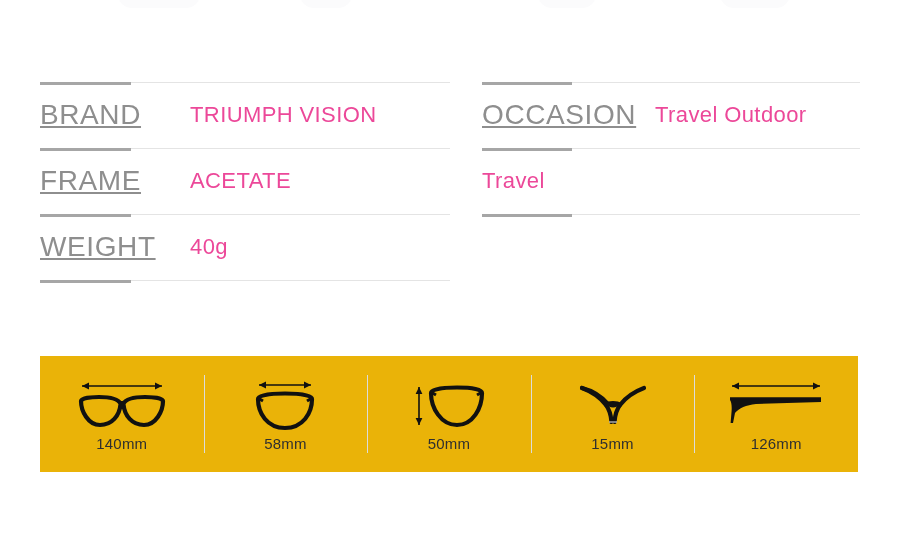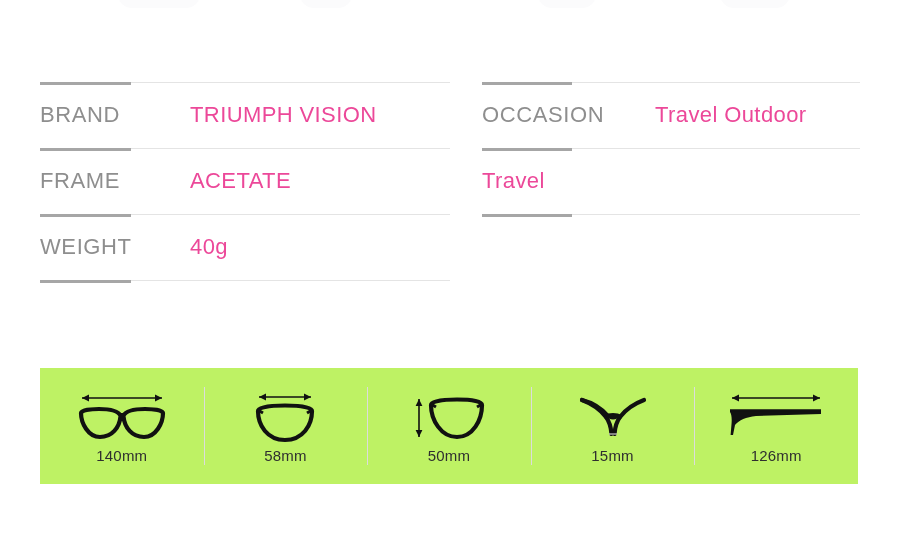--- a/index.html
+++ b/index.html
@@ -89,43 +89,44 @@
     position: absolute;
     left: 0; top: 0;
     width: 91px;
     height: 3px;
     background: #a6a6a6;
   }
   .spec-col.right .spec-col-foot::after { width: 90px; }
 
   .spec-label {
     color: #8e8e8e;
-    font-size: 22px;
+    font-size: 28px;
     font-weight: 300;
     letter-spacing: 0.6px;
     white-space: nowrap;
+    text-decoration: underline;
   }
   .spec-value {
     color: #ec4899;
     font-size: 22px;
     font-weight: 300;
     letter-spacing: 0.4px;
     white-space: nowrap;
   }
   .spec-col.left  .spec-label { width: 150px; }
   .spec-col.right .spec-label { width: 173px; }
 
   
   #measure-panel {
     position: absolute;
     left: 40px;
-    top: 368px;
+    top: 356px;
     width: 818px;
     height: 116px;
-    background: #bef264;
+    background: #eab308;
     display: flex;
   }
   .measure-cell {
     flex: 1 1 0;
     position: relative;
     display: flex;
     flex-direction: column;
     align-items: center;
     justify-content: center;
   }

